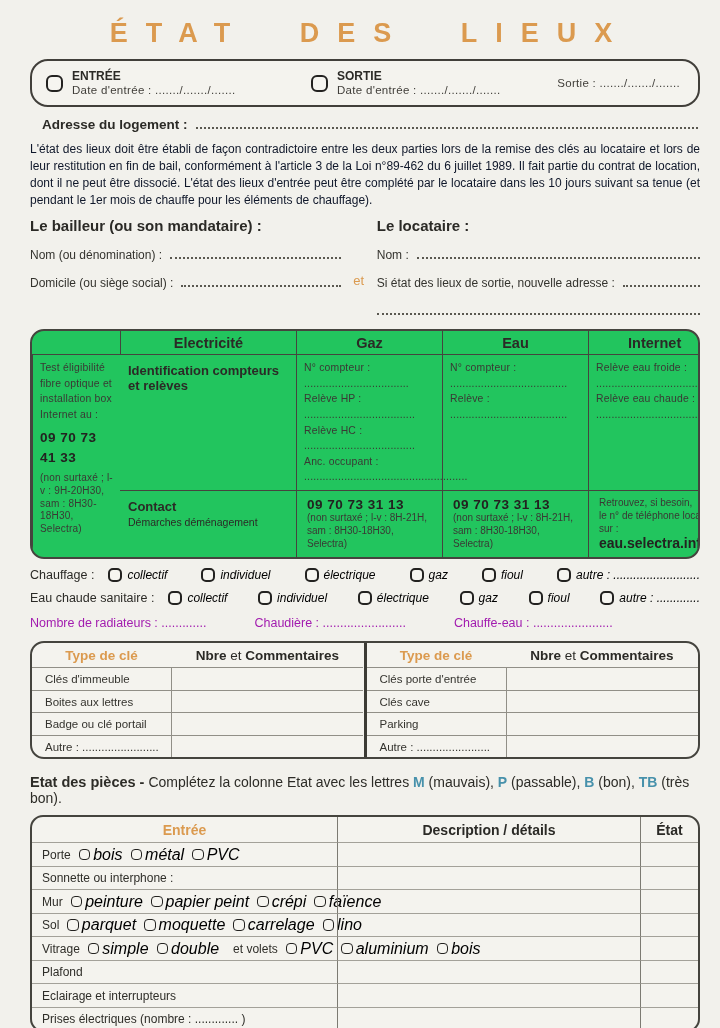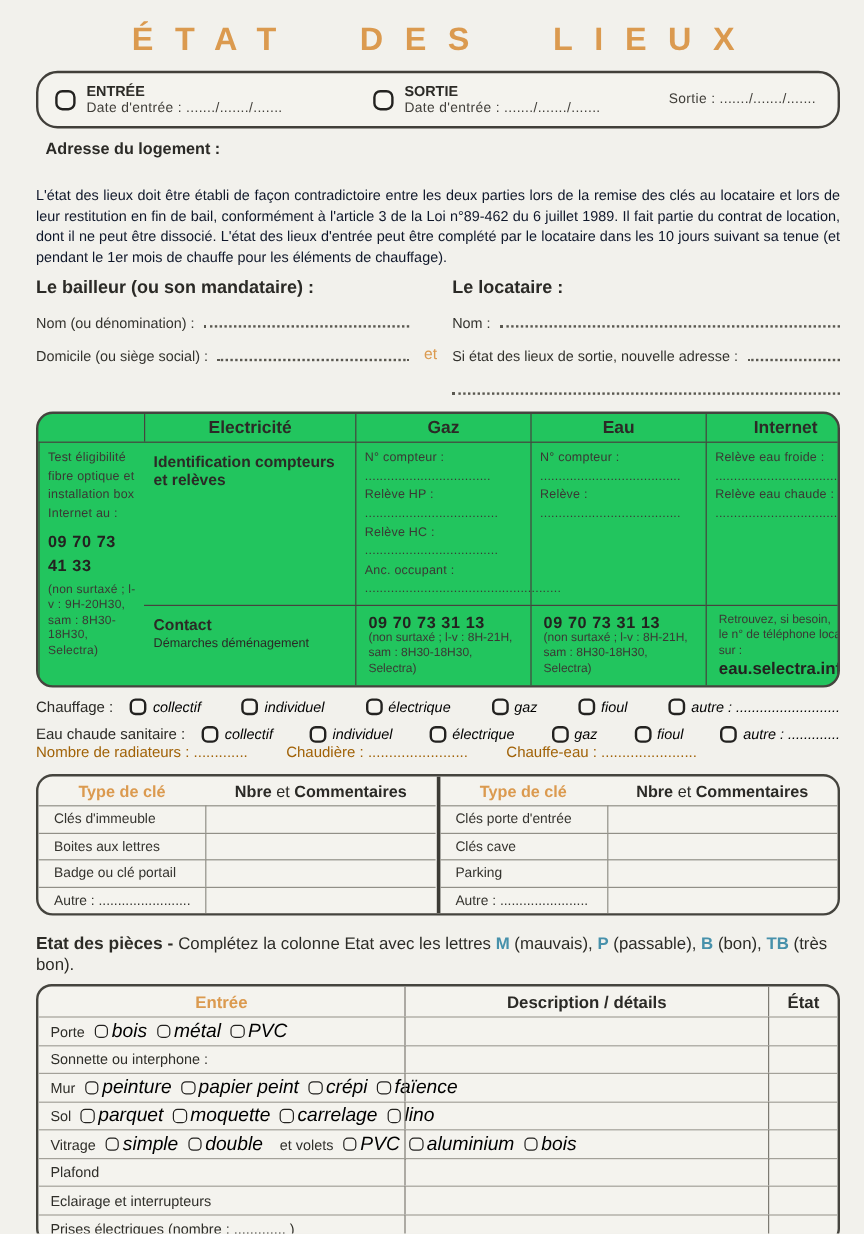--- a/index.html
+++ b/index.html
@@ -28,21 +28,21 @@
     display:grid;grid-template-columns:265px 1fr auto;align-items:center;
     border:2px solid #413f3a;border-radius:18px;height:40px;padding:2px 18px 2px 14px;
     background:#f4f3ee;
   }
   .eb-group{display:flex;align-items:center;gap:9px;}
   .eb-title{font-weight:bold;font-size:12px;line-height:1.1;}
   .eb-date{font-size:11.5px;color:#403e39;letter-spacing:.3px;}
   .eb-sortie{font-size:11.5px;color:#403e39;letter-spacing:.3px;}
 
   
-  .addr-line{display:flex;align-items:baseline;margin:9px 2px 0 0;flex-direction:column;}
+  .addr-line{display:flex;align-items:baseline;margin:9px 2px 0 12px;}
   .addr-label{font-weight:bold;font-size:13.5px;white-space:nowrap;}
   .fill{flex:1;border-bottom:2px dotted #5a5850;margin:0 0 2px 8px;min-height:11px;}
   .fill.full{margin-left:0;}
   .intro{font-size:12px;line-height:1.42;text-align:justify;margin:9px 0 0;color:#0f172a;}
 
   
   .parties{display:grid;grid-template-columns:1fr 36px 1.04fr;margin-top:8px;}
   .party-title{font-weight:bold;font-size:15px;margin-bottom:4px;}
   .field-line{display:flex;align-items:baseline;font-size:12px;margin-top:12px;white-space:nowrap;color:#34332e;}
   .et{color:#db9a4f;font-size:13px;align-self:center;text-align:center;padding-top:26px;}
@@ -65,21 +65,21 @@
   .u-internet{grid-row:2 / span 2;}
   .u-internet .u-phone{margin:5px 0 4px;}
   .u-contact{padding:6px 10px;}
 
   
   .heat-line{display:flex;align-items:center;margin-top:9px;font-size:12.5px;}
   .heat-label{white-space:nowrap;}
   .opts{display:flex;flex:1;justify-content:space-between;margin-left:14px;align-items:center;}
   .opt{display:flex;align-items:center;gap:5px;white-space:nowrap;}
   .opt-label{font-style:italic;font-size:12px;color:#000000;}
-  .counts{display:flex;gap:32px;margin-top:1px;font-size:12.5px;color:#a16207;}
+  .counts{display:flex;gap:48px;margin-top:11px;font-size:12.5px;color:#a21caf;}
 
   
   .keys{margin-top:11px;border:2px solid #45443e;border-radius:14px;overflow:hidden;display:flex;background:#f4f3ee;}
   .keys-half{width:50%;display:grid;grid-template-columns:42% 58%;}
   .keys-half.left{border-right:3px solid #3c3b35;}
   .k-head{font-weight:bold;font-size:13.5px;text-align:center;padding:5px 0 4px;}
   .k-head.type{color:#db9a4f;}
   .k-et{font-weight:normal;}
   .k-cell{border-top:1.4px solid #918f87;font-size:11.5px;display:flex;align-items:center;padding:0 0 0 13px;height:21.5px;color:#34332e;white-space:nowrap;}
   .k-com{border-left:1.4px solid #918f87;padding:0;}

